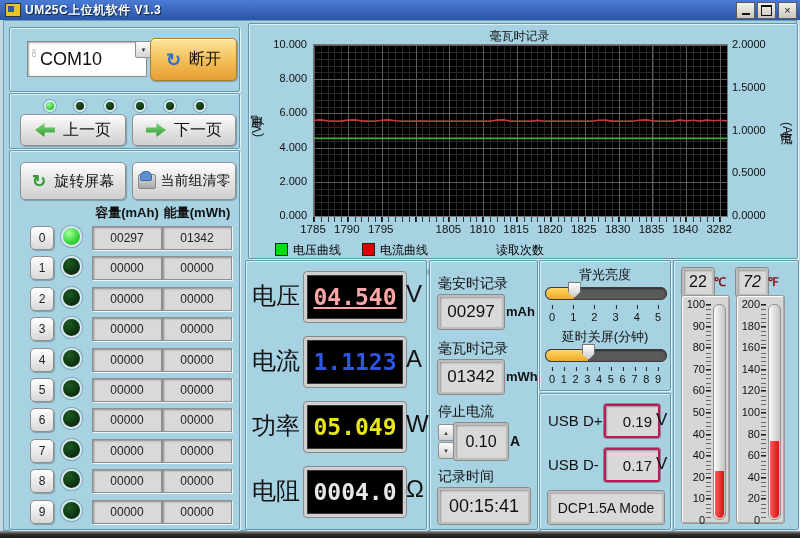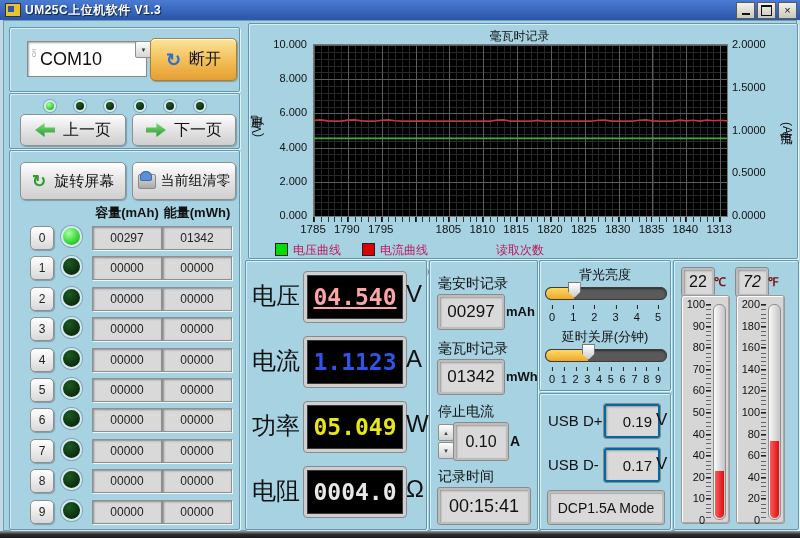--- a/index.html
+++ b/index.html
@@ -75,21 +75,21 @@
   .ytick{position:absolute;right:2px;transform:translateY(-50%);font-size:11px;color:#111;white-space:nowrap;}
   .ytick-r{position:absolute;left:4px;transform:translateY(-50%);font-size:11px;color:#111;white-space:nowrap;}
   .xtick{position:absolute;transform:translateX(-50%);font-size:11.5px;color:#111;white-space:nowrap;}
   .axis-label-v{font-size:12px;color:#111;writing-mode:vertical-rl;transform:rotate(180deg);
     display:flex;align-items:center;justify-content:center;}
   .axis-label-vr{font-size:12px;color:#111;writing-mode:vertical-rl;display:flex;align-items:center;justify-content:center;}
   .tickstrip-x{background:
       repeating-linear-gradient(to right,#111 0 1px,transparent 1px 33.85px),
       repeating-linear-gradient(to right,transparent 0 1px,#333 1px 2px,transparent 2px 6.77px);}
   .legend-swatch{width:11px;height:11px;border:1px solid #222;display:inline-block;}
-  .legend-label{font-size:12px;color:#be185d;margin-left:4px;}
+  .legend-label{font-size:12px;color:#000000;margin-left:4px;}
 
   
   .read-label{font-size:24px;color:#111;white-space:nowrap;}
   .display{background:#000;border:3px solid #cfcfcf;outline:1px solid #8a8a8a;border-radius:3px;
     box-shadow:inset 0 0 0 1px #3a3a3a;display:flex;align-items:center;justify-content:center;}
   .digits{font-family:"DejaVu Sans Mono",monospace;font-size:23px;font-weight:bold;letter-spacing:0;}
   .read-unit{font-size:24px;color:#111;}
 
   
   .rec-label{font-size:14px;color:#111;white-space:nowrap;}
@@ -107,21 +107,21 @@
     border:1px solid #3c3c3c;box-shadow:inset 0 1px 2px rgba(0,0,0,.5);overflow:hidden;}
   .track-fill{position:absolute;left:0;top:0;bottom:0;background:linear-gradient(#ffd966,#f0a828);border-radius:6px 0 0 6px;}
   .thumb{position:absolute;top:-3px;width:11px;height:14px;background:linear-gradient(#fff,#ccc);
     border:1px solid #777;clip-path:polygon(0 0,100% 0,100% 60%,50% 100%,0 60%);}
   .tickrow{position:absolute;}
   .ticknum{position:absolute;transform:translateX(-50%);font-size:11px;color:#111;top:6px;}
   .ticknum:before{content:"";position:absolute;left:50%;top:-6px;width:1px;height:4px;background:#222;}
 
   
   .usb-label{font-size:15px;color:#111;white-space:nowrap;}
-  .usb-box{background:#d9d9d9;border:2px solid #0369a1;outline:1px solid #8a8a8a;
+  .usb-box{background:#d9d9d9;border:2px solid #be185d;outline:1px solid #8a8a8a;
     box-shadow:inset 1px 1px 2px rgba(0,0,0,.3);display:flex;align-items:center;justify-content:flex-end;
     padding-right:6px;font-size:15px;color:#111;border-radius:2px;}
   .usb-unit{font-size:17px;color:#111;}
   .mode-box{background:#d9d9d9;border:2px solid #bdbdbd;outline:1px solid #8a8a8a;border-radius:2px;
     box-shadow:inset 1px 1px 1px rgba(0,0,0,.2);display:flex;align-items:center;justify-content:center;
     font-size:14px;color:#111;}
 
   
   .temp-box{background:#d9d9d9;border:2px solid #bdbdbd;outline:1px solid #8a8a8a;border-radius:2px;
     box-shadow:inset 1px 1px 2px rgba(0,0,0,.3);display:flex;align-items:center;justify-content:center;
@@ -295,21 +295,21 @@
           <span class="xtick" style="left: 67.7049px;">1795</span>
           <span class="xtick" style="left: 103px; margin-top: 43px;">1800</span>
           <span class="xtick" style="left: 135.41px;">1805</span>
           <span class="xtick" style="left: 169.262px;">1810</span>
           <span class="xtick" style="left: 203.115px;">1815</span>
           <span class="xtick" style="left: 236.967px;">1820</span>
           <span class="xtick" style="left: 270.82px;">1825</span>
           <span class="xtick" style="left: 304.672px;">1830</span>
           <span class="xtick" style="left: 338.525px;">1835</span>
           <span class="xtick" style="left: 372.377px;">1840</span>
-          <span class="xtick" style="left: 406.23px;">1313</span>
+          <span class="xtick" style="left: 406.23px;">3282</span>
         </div>
       <div class="abs" style="left:479px;top:20px;width:50px;height:171px;" id="right-ticks">
           <span class="ytick-r" style="top: 0px;">2.0000</span>
           <span class="ytick-r" style="top: 42.75px;">1.5000</span>
           <span class="ytick-r" style="top: 85.5px;">1.0000</span>
           <span class="ytick-r" style="top: 128.25px;">0.5000</span>
           <span class="ytick-r" style="top: 171px;">0.0000</span>
         </div>
       <div class="axis-label-vr abs" style="left:530px;top:20px;width:14px;height:171px;">电流(A)</div>
       <div class="abs" style="left:0;top:218px;width:548px;height:16px;">

